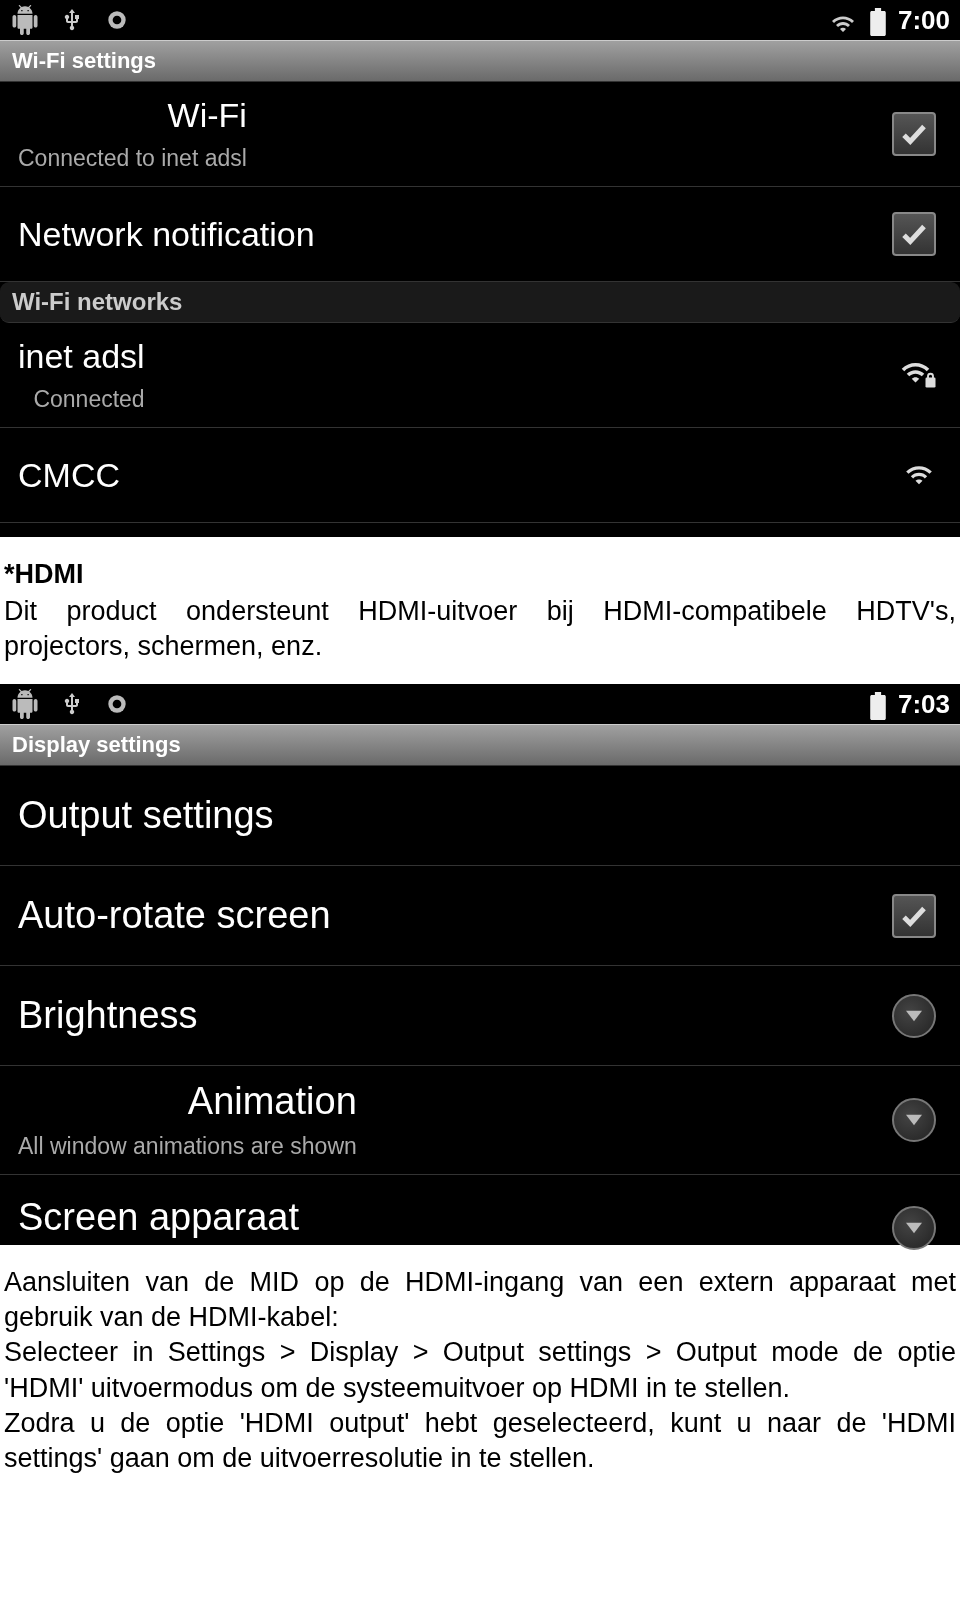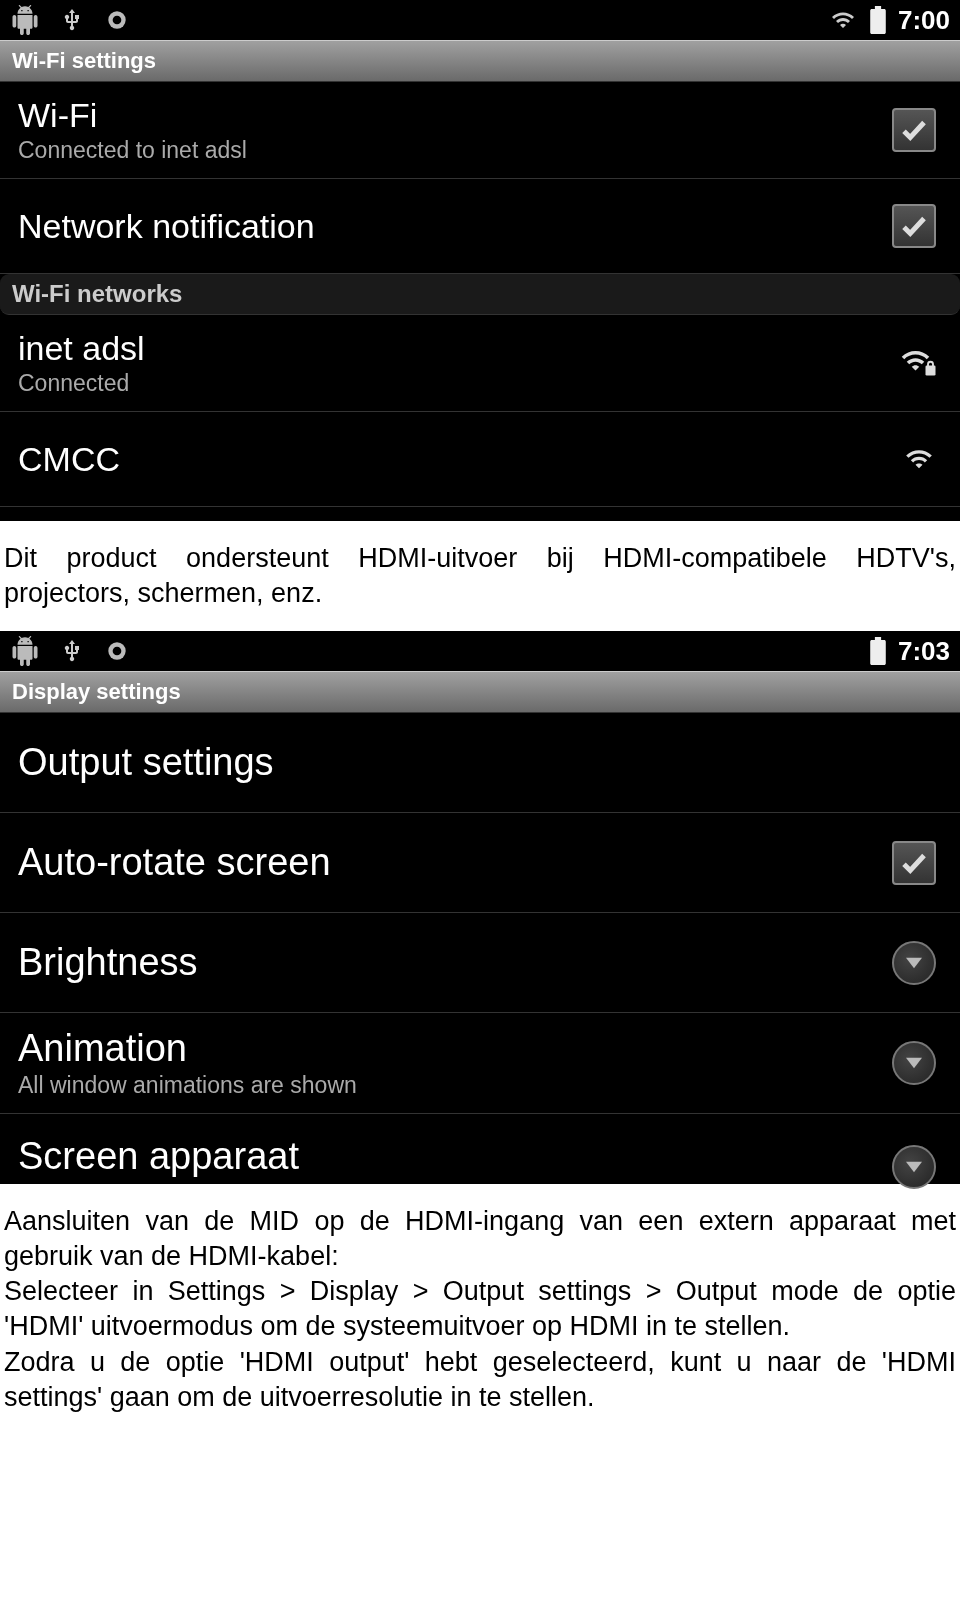--- a/index.html
+++ b/index.html
@@ -25,21 +25,21 @@
       padding: 0 10px;
       justify-content: space-between;
     }
     .status-left {
       display: flex;
       align-items: center;
       gap: 20px;
     }
     .status-right {
       display: flex;
-      align-items: center;
+      align-items: flex-end;
       gap: 12px;
     }
     .status-icon {
       display: inline-flex;
       align-items: center;
       justify-content: center;
     }
     .clock {
       font-size: 26px;
       font-weight: bold;
@@ -61,21 +61,22 @@
       display: flex;
       align-items: center;
       justify-content: space-between;
       padding: 14px 24px 14px 18px;
       border-bottom: 1px solid #333;
       min-height: 95px;
     }
     .item-text {
       display: flex;
       flex-direction: column;
-      gap: 2px;
+      gap: 10px;
+      align-items: flex-end;
     }
     .item-title {
       font-size: 34px;
       color: #fff;
       font-weight: normal;
     }
     .item-sub {
       font-size: 23px;
       color: #aaa;
     }
@@ -235,20 +236,21 @@
       <svg width="34" height="28" viewBox="0 0 24 24" fill="#ddd">
           <path d="M1 9l2 2c4.97-4.97 13.03-4.97 18 0l2-2C16.93 2.93 7.08 2.93 1 9zm8 8l3 3 3-3c-1.65-1.66-4.34-1.66-6 0zm-4-4l2 2c2.76-2.76 7.24-2.76 10 0l2-2C15.14 9.14 8.87 9.14 5 13z"></path>
         </svg>
     </span>
   </div>
 
   <div class="bottom-pad"></div>
 </div>
 
 <div class="doc-text">
+  <div class="heading">*HDMI</div>
   <p>Dit product ondersteunt HDMI-uitvoer bij HDMI-compatibele HDTV's, projectors, schermen, enz.</p>
 </div>
 
 <div class="screenshot screenshot2">
   <div class="status-bar">
     <div class="status-left">
       <span class="status-icon">
         <svg width="30" height="30" viewBox="0 0 24 24" fill="#bbb">
             <path d="M6 18c0 .55.45 1 1 1h1v3.5c0 .83.67 1.5 1.5 1.5s1.5-.67 1.5-1.5V19h2v3.5c0 .83.67 1.5 1.5 1.5s1.5-.67 1.5-1.5V19h1c.55 0 1-.45 1-1V8H6v10zM3.5 8C2.67 8 2 8.67 2 9.5v7c0 .83.67 1.5 1.5 1.5S5 17.33 5 16.5v-7C5 8.67 4.33 8 3.5 8zm17 0c-.83 0-1.5.67-1.5 1.5v7c0 .83.67 1.5 1.5 1.5s1.5-.67 1.5-1.5v-7c0-.83-.67-1.5-1.5-1.5zm-4.97-5.84l1.3-1.3c.2-.2.2-.51 0-.71-.2-.2-.51-.2-.71 0l-1.48 1.48C13.85 1.23 12.95 1 12 1c-.96 0-1.86.23-2.66.63L7.85.15c-.2-.2-.51-.2-.71 0-.2.2-.2.51 0 .71l1.31 1.31C6.97 3.26 6 5.01 6 7h12c0-1.99-.97-3.75-2.47-4.84zM10 5H9V4h1v1zm5 0h-1V4h1v1z"></path>
           </svg>

